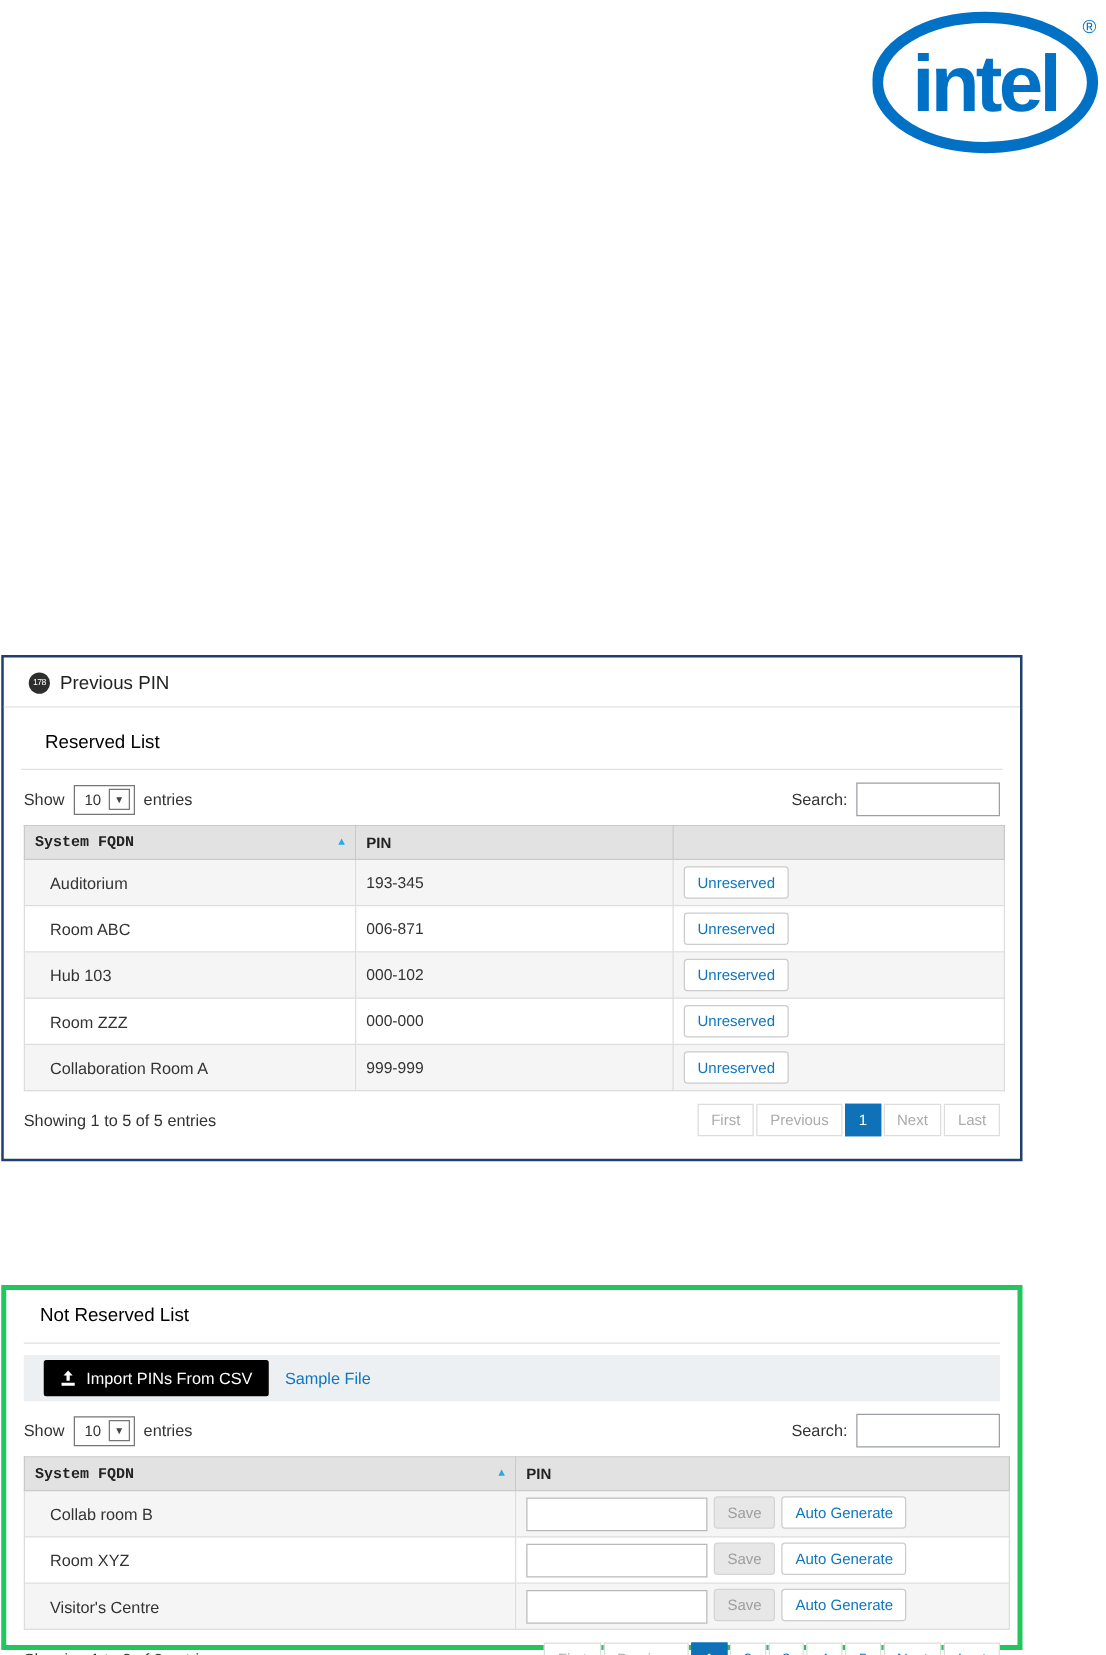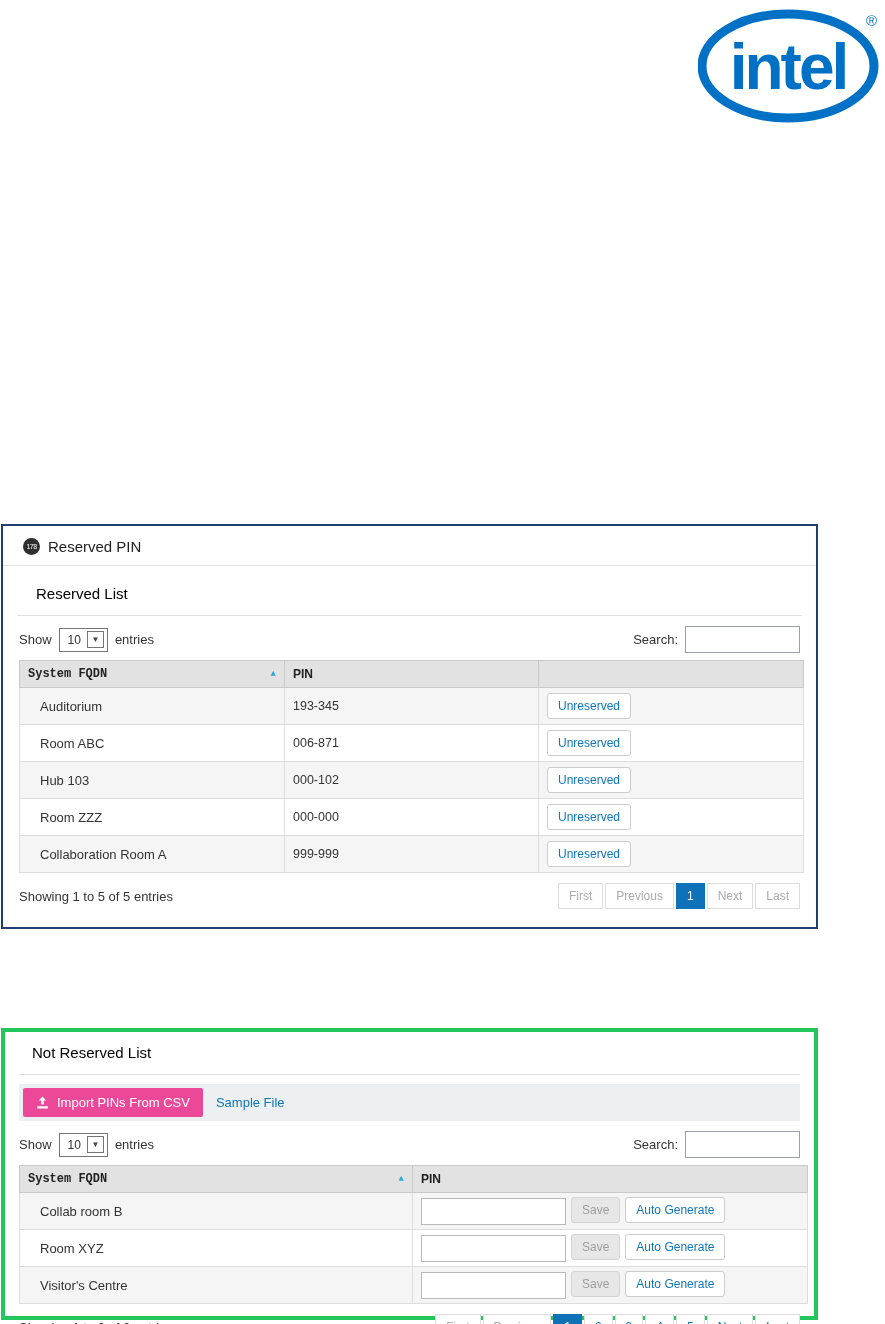--- a/index.html
+++ b/index.html
@@ -54,39 +54,39 @@
   .table-footer { display:flex; justify-content:space-between; align-items:center; margin:10px 16px 0 16px; }
   .footer-info { font-size:13px; color:#333; }
   .pager { display:flex; }
   .page-btn { border:1px solid #ddd; background:#fff; font-size:12px; padding:5px 10px; margin-left:2px;
     color:#0e76bd; cursor:pointer; font-family:inherit; }
   .page-btn.disabled { color:#ababab; cursor:default; }
   .page-btn.active { background:#0f72b8; border-color:#0f72b8; color:#fff; }
 
   
   .toolbar-strip { margin:9px 14px 0 14px; background:#edf0f2; display:flex; align-items:center; padding:4px; }
-  .btn-import { background:#ec4899; color:#fff; border:none; font-size:13px; padding:7px 13px;
-    border-radius:2px; display:flex; align-items:center; gap:8px; cursor:pointer; font-family:inherit; }
+  .btn-import { background:#000000; color:#fff; border:none; font-size:13px; padding:7px 13px;
+    border-radius:2px; display:flex; align-items:center; gap:8px; cursor:pointer; font-family:inherit;margin-left:12px; }
   .link-sample { color:#0e76bd; font-size:13px; margin-left:13px; text-decoration:none; cursor:pointer; }
 </style>
 </head>
 <body>
 
 <div class="logo-wrap">
   <svg width="184" height="118" viewBox="0 0 184 118">
     <ellipse cx="90" cy="60" rx="86" ry="52" fill="none" stroke="#0071c5" stroke-width="9"></ellipse>
     <text x="90" y="83" text-anchor="middle" font-size="64" font-weight="bold" letter-spacing="-3" fill="#0071c5" font-family="Liberation Sans, DejaVu Sans, sans-serif">intel</text>
     <text x="168" y="20" font-size="15" fill="#0071c5">®</text>
   </svg>
 </div>
 
 <div class="panel panel-reserved">
   <div class="panel-title-row">
     <span class="pin-icon">178</span>
-    <span class="panel-title">Reserved PIN</span>
+    <span class="panel-title">Previous PIN</span>
   </div>
   <hr class="full-divider">
   <div class="section-title">Reserved List</div>
   <hr class="inset-divider">
 
   <div class="controls-row">
     <div class="show-group">
       <span>Show</span>
       <span class="select-box">
         <span class="select-value">10</span>

